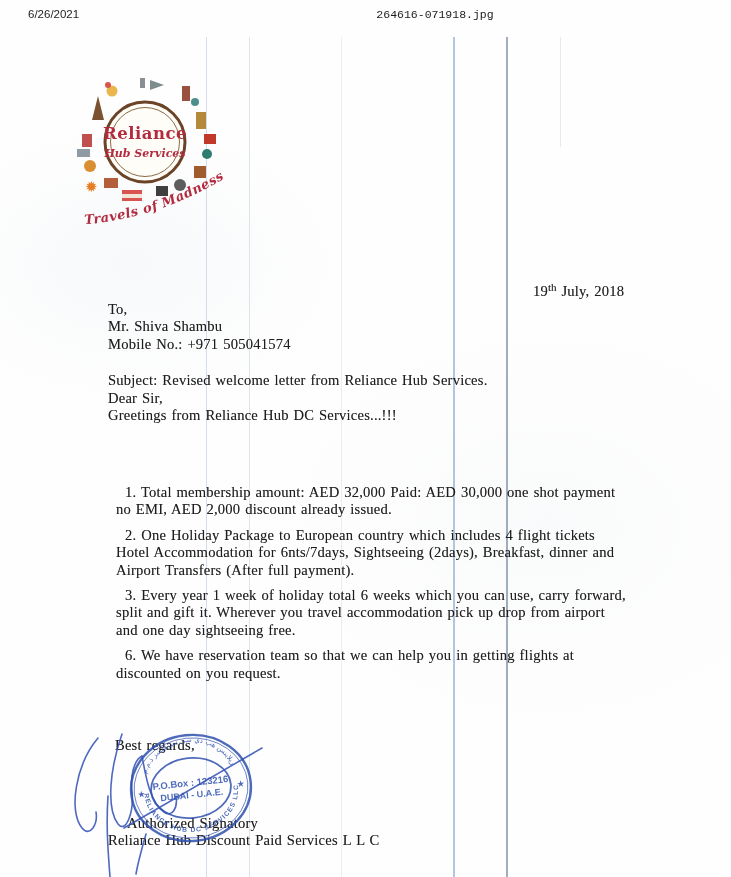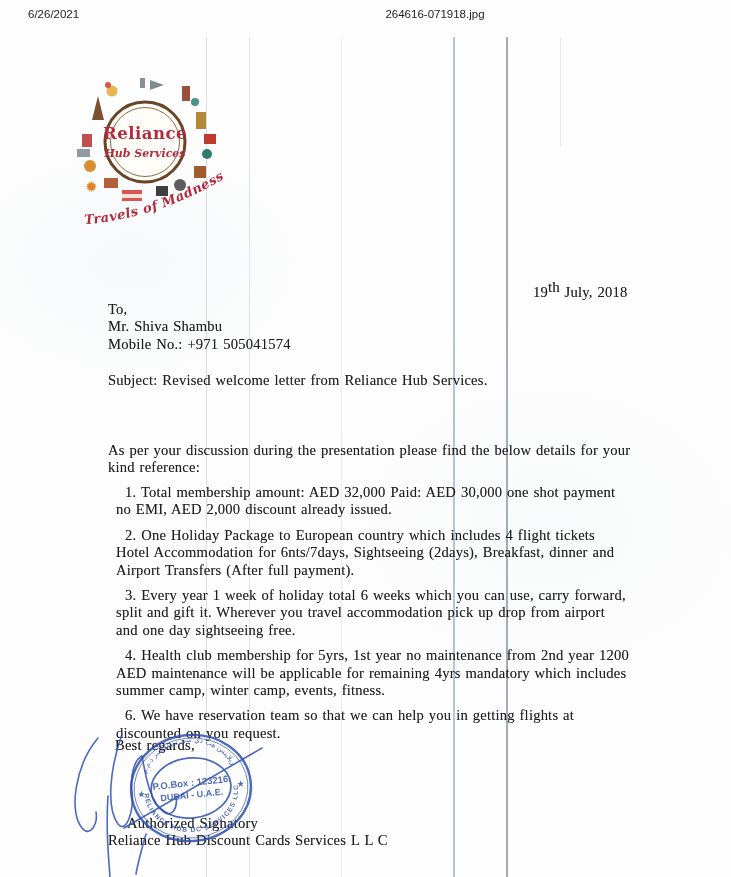--- a/index.html
+++ b/index.html
@@ -16,21 +16,21 @@
       radial-gradient(ellipse 300px 200px at 18% 30%, rgba(240,243,246,0.5), transparent 70%),
       radial-gradient(ellipse 400px 300px at 75% 60%, rgba(243,245,247,0.4), transparent 70%),
       #fefefe;
   }
   .print-header {
     position: absolute; top: 8px; left: 0; right: 0;
     font-family: "Liberation Sans", sans-serif;
     font-size: 11.5px; color: #1d1d1d;
   }
   .print-header .hdate { position: absolute; left: 28px; top: 0; }
-  .print-header .hfile { position: absolute; left: 435px; top: 0; transform: translateX(-50%); }
+  .print-header .hfile { position: absolute; left: 435px; top: 0; transform: translateX(-50%); font-family: Liberation Mono, monospace; }
 
   .scanline { position: absolute; top: 37px; height: 840px; width: 1px; }
   .sl1 { left: 206px; background: rgba(150,175,200,0.40); }
   .sl2 { left: 249px; background: rgba(150,175,200,0.30); }
   .sl3 { left: 341px; background: rgba(170,190,210,0.25); }
   .sl4 { left: 453px; background: rgba(125,160,205,0.60); width: 1.5px; }
   .sl5 { left: 506px; background: rgba(105,125,150,0.62); width: 1.5px; }
   .sl6 { left: 560px; height: 110px; background: rgba(170,190,210,0.30); }
 
   .txt {
@@ -45,21 +45,21 @@
   .addr   { left: 108px; top: 272px; margin-top: 29px; }
   .ldate  { left: 533px; top: 279px; }
   .subj   { left: 108px; top: 344px; margin-top: 28px; }
   .salut  { left: 108px; top: 390px; }
   .intro  { left: 108px; top: 442px; width: 528px; }
   .items  { left: 108px; top: 476px; width: 531px; }
   .items p { margin: 8px; text-indent: 9px; }
   .close  { left: 115px; top: 737px; }
   .sign1  { left: 108px; top: 815px; margin-left: 19px; }
   .sign2  { left: 108px; top: 832px; }
-  sup { font-size: 15px; vertical-align: 5px; letter-spacing: 0; }
+  sup { font-size: 11px; vertical-align: 5px; letter-spacing: 0; }
 
   .logo-svg  { position: absolute; left: 52px; top: 58px; }
   .stamp-svg { position: absolute; left: 118px; top: 724px; opacity: 0.84; z-index: 3; }
   .sig-svg   { position: absolute; left: 46px; top: 716px; z-index: 4; }
 </style>
 </head>
 <body>
 
 <div class="page">
 
@@ -118,34 +118,36 @@
   <div class="abs txt addr">
     <div>To,</div>
     <div>Mr. Shiva Shambu</div>
     <div>Mobile No.: +971 505041574</div>
   </div>
 
   <div class="abs txt ldate"><span>19</span><sup>th</sup><span> July, 2018</span></div>
 
   <div class="abs txt subj">Subject: Revised welcome letter from Reliance Hub Services.</div>
 
+  <div class="abs txt salut">
+    <div>Dear Sir,</div>
+    <div>Greetings from Reliance Hub DC Services...!!!</div>
+  </div>
 
-  <div class="abs txt intro">As per your discussion during the presentation please find the below details for your kind reference:</div>
 
   <div class="abs txt items">
     <p>1. Total membership amount: AED 32,000 Paid: AED 30,000 one shot payment no EMI, AED 2,000 discount already issued.</p>
     <p>2. One Holiday Package to European country which includes 4 flight tickets Hotel Accommodation for 6nts/7days, Sightseeing (2days), Breakfast, dinner and Airport Transfers (After full payment).</p>
     <p>3. Every year 1 week of holiday total 6 weeks which you can use, carry forward, split and gift it. Wherever you travel accommodation pick up drop from airport and one day sightseeing free.</p>
-    <p>4. Health club membership for 5yrs, 1st year no maintenance from 2nd year 1200 AED maintenance will be applicable for remaining 4yrs mandatory which includes summer camp, winter camp, events, fitness.</p>
     <p>6. We have reservation team so that we can help you in getting flights at discounted on you request.</p>
   </div>
 
   <div class="abs txt close">Best regards,</div>
   <div class="abs txt sign1">Authorized Signatory</div>
-  <div class="abs txt sign2">Reliance Hub Discount Cards Services L L C</div>
+  <div class="abs txt sign2">Reliance Hub Discount Paid Services L L C</div>
 
   <svg class="stamp-svg" width="146" height="128" viewBox="-73 -64 146 128">
     <g transform="rotate(-6)" fill="#2d4fae">
       <ellipse rx="60" ry="53" fill="none" stroke="#2d4fae" stroke-width="2.4"></ellipse>
       <ellipse rx="57" ry="50" fill="none" stroke="#2d4fae" stroke-width="0.8"></ellipse>
       <ellipse rx="40" ry="30" fill="none" stroke="#2d4fae" stroke-width="1.8"></ellipse>
       <defs>
         <path id="stampTop" d="M -45,-6 A 45,40 0 0 1 45,-6" fill="none"></path>
         <path id="stampBot" d="M -47,2 A 47,42 0 0 0 47,2" fill="none"></path>
       </defs>

